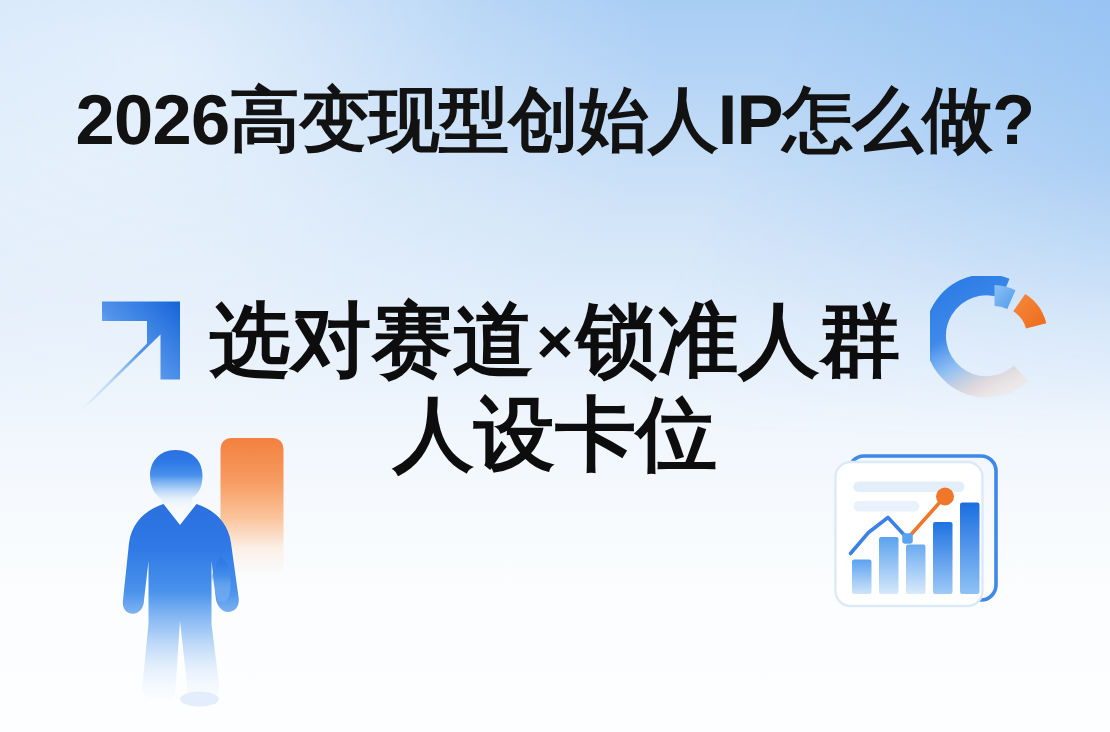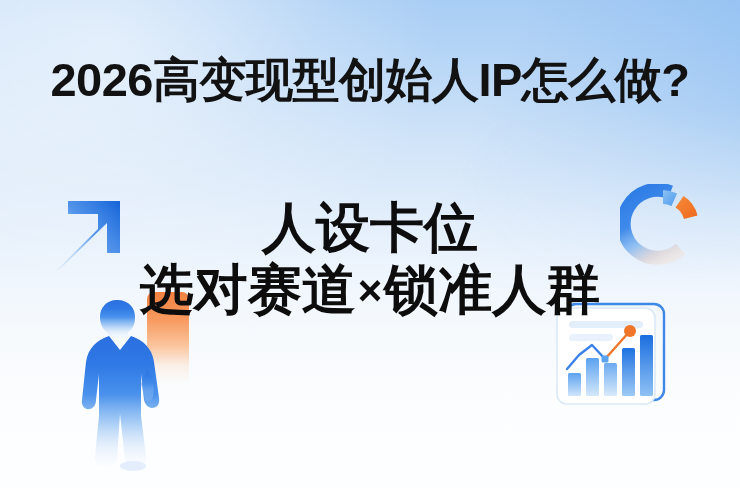--- a/index.html
+++ b/index.html
@@ -211,24 +211,24 @@
                  Z"></path>
 
         <path d="M74 74 C80 80 82 90 80 100 C79 105 75 107 72 104 L68 88 Z" opacity="0.55"></path>
       </g>
 
       <ellipse cx="60" cy="170" rx="13" ry="5" fill="#dfeafb" opacity="0.85"></ellipse>
     </svg>
   </div>
 
   <div id="headline">
-    <div class="hl-line">人设卡位</div>
     <div class="hl-line">
       <span>选对赛道</span><span class="times">×</span><span>锁准人群</span>
     </div>
+    <div class="hl-line">人设卡位</div>
   </div>
 
   <div id="donut-icon">
     <svg viewBox="0 0 82 82" width="82" height="82">
       <defs>
         <linearGradient id="gDonut" x1="0.1" y1="0.1" x2="0.9" y2="0.95">
           <stop offset="0%" stop-color="#2f7ee6"></stop>
           <stop offset="35%" stop-color="#3f8aea"></stop>
           <stop offset="62%" stop-color="#86b9f1" stop-opacity="0.85"></stop>
           <stop offset="85%" stop-color="#d8c6c4" stop-opacity="0.55"></stop>

